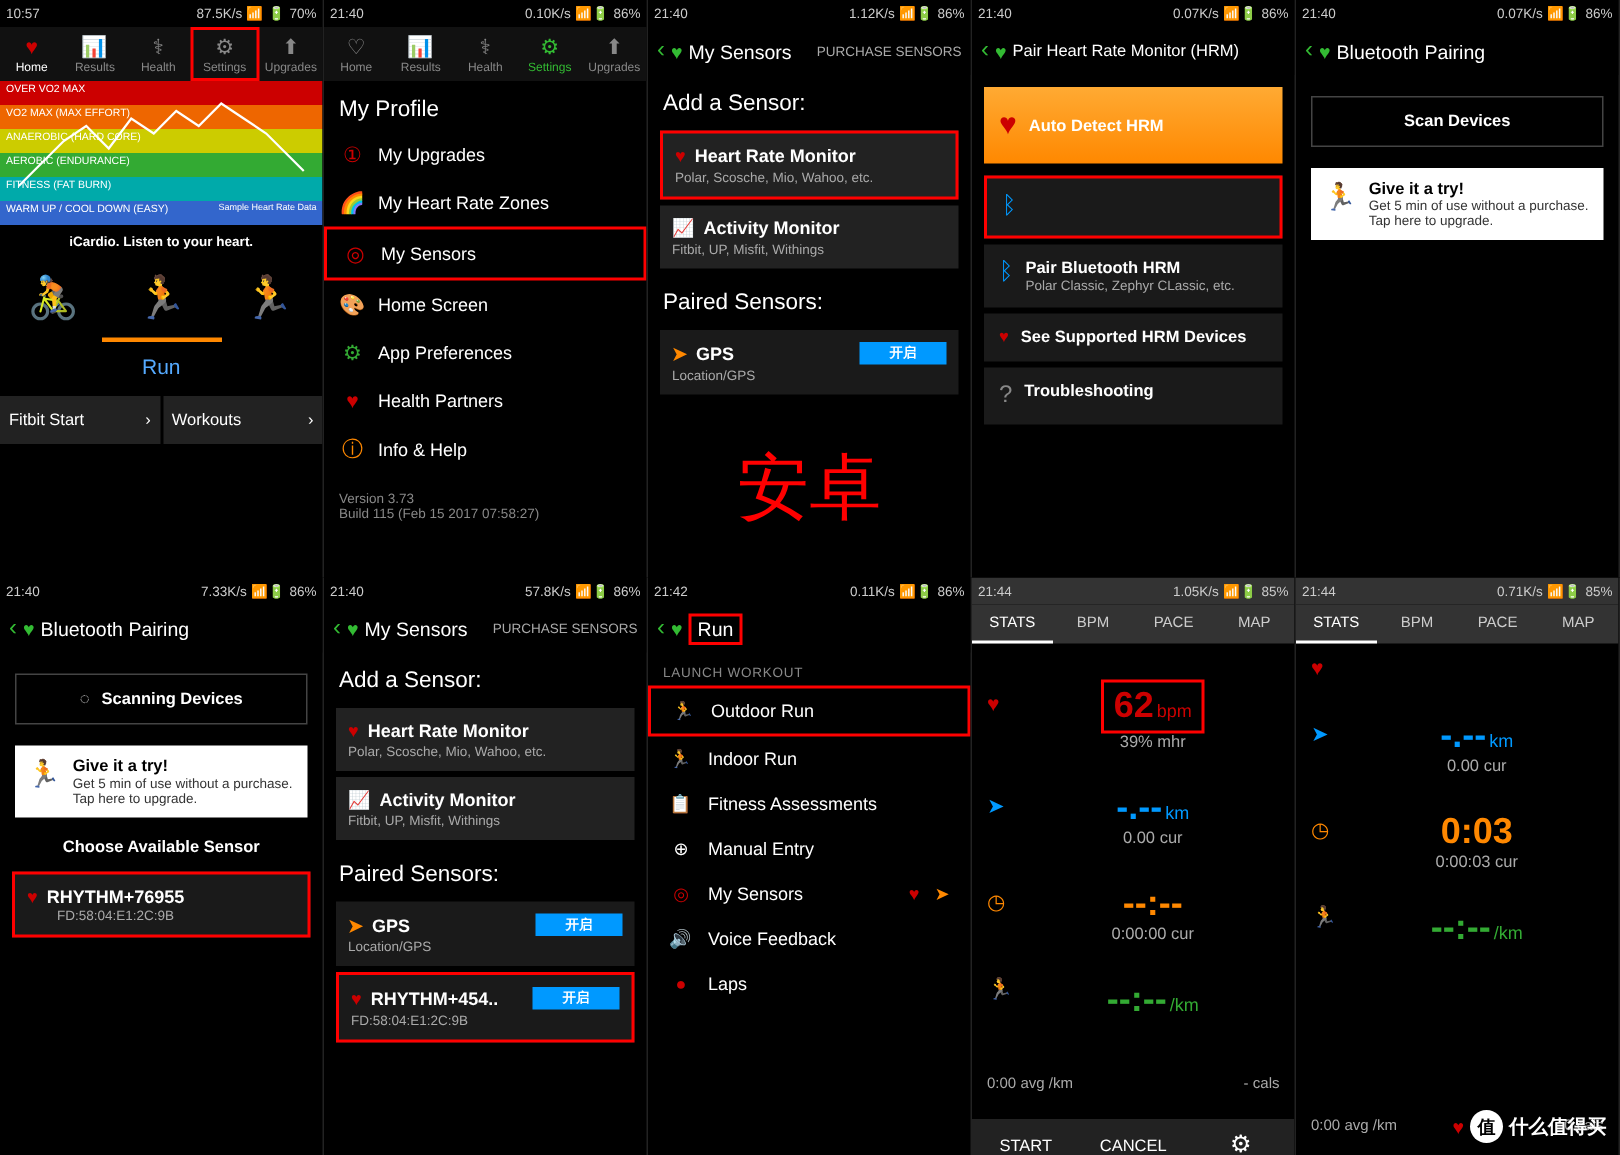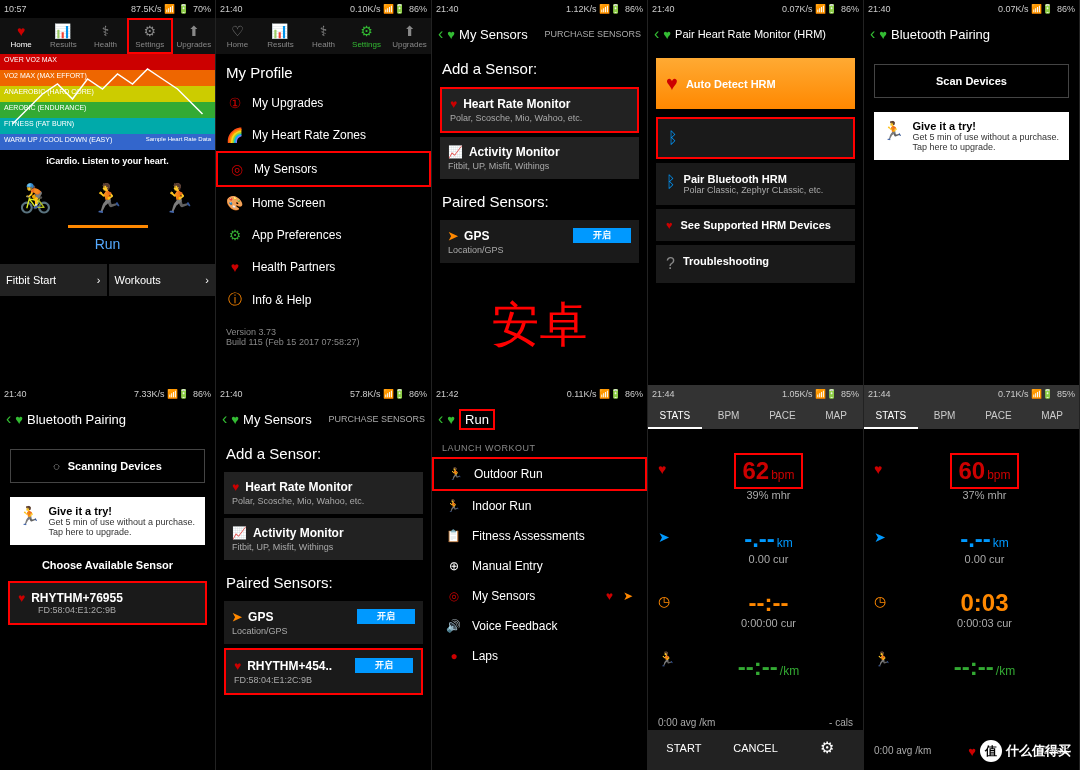--- a/index.html
+++ b/index.html
@@ -57,21 +57,21 @@
 .statsbar { display: flex; height: 26px; background: #333; }
 .statsbar .st { flex: 1; text-align: center; font-size: 10px; line-height: 26px; color: #ccc; }
 .statsbar .st.active { color: #fff; border-bottom: 2px solid #fff; }
 .metrics { padding: 4px 0; }
 .metric-row { display: flex; align-items: center; padding: 4px 10px; gap: 10px; }
 .metric-row .mi { width: 16px; font-size: 14px; }
 .metric-val { flex: 1; text-align: center; margin-top: 16px; }
 .metric-val .big { font-size: 24px; font-weight: bold; }
 .metric-val .unit { font-size: 12px; color: #aaa; margin-left: 2px; }
 .metric-val .sub { font-size: 11px; color: #aaa; text-align: center; }
-.ctrlbar { display: flex; height: 40px; position: absolute; bottom: 0; left: 0; right: 0; background: #222; }
+.ctrlbar { display: flex; height: 24px; position: absolute; bottom: 0; left: 0; right: 0; background: #222; }
 .ctrlbar .cb { flex: 1; text-align: center; line-height: 36px; font-size: 11px; }
 .ctrlbar .gear { width: 36px; font-size: 16px; }
 .footer-stats { display: flex; justify-content: space-between; padding: 6px 10px; font-size: 10px; color: #aaa; position: absolute; bottom: 36px; left: 0; right: 0; }
 .watermark { position: absolute; bottom: 8px; right: 8px; display: flex; align-items: center; gap: 4px; color: #fff; font-size: 13px; font-weight: bold; z-index: 10; }
 .watermark .circle { background: #fff; color: #000; border-radius: 50%; width: 22px; height: 22px; display: flex; align-items: center; justify-content: center; font-size: 12px; }
 svg.sparkline { stroke: #fff; stroke-width: 1.5; fill: none; }
 </style>
 </head>
 <body>
 
@@ -496,21 +496,20 @@
   </div>
   <div class="statsbar">
     <div class="st active">STATS</div>
     <div class="st">BPM</div>
     <div class="st">PACE</div>
     <div class="st">MAP</div>
   </div>
   <div class="metrics">
     <div class="metric-row">
           <span class="mi" style="color:#c00">♥</span>
-          <div class="metric-val"><div class="redbox" style="display:inline-block;padding:2px 6px"><span class="big" style="color:#c00">60</span><span class="unit" style="color:#c00">bpm</span></div><div class="sub"><span>37%</span> <span>mhr</span></div></div>
         </div>
     <div class="metric-row">
           <span class="mi" style="color:#09f">➤</span>
           <div class="metric-val"><span class="big" style="color:#09f">-.--</span><span class="unit" style="color:#09f">km</span><div class="sub"><span>0.00</span> <span>cur</span></div></div>
         </div>
     <div class="metric-row">
           <span class="mi" style="color:#f80">◷</span>
           <div class="metric-val"><span class="big" style="color:#f80">0:03</span><div class="sub"><span>0:00:03</span> <span>cur</span></div></div>
         </div>
     <div class="metric-row">

